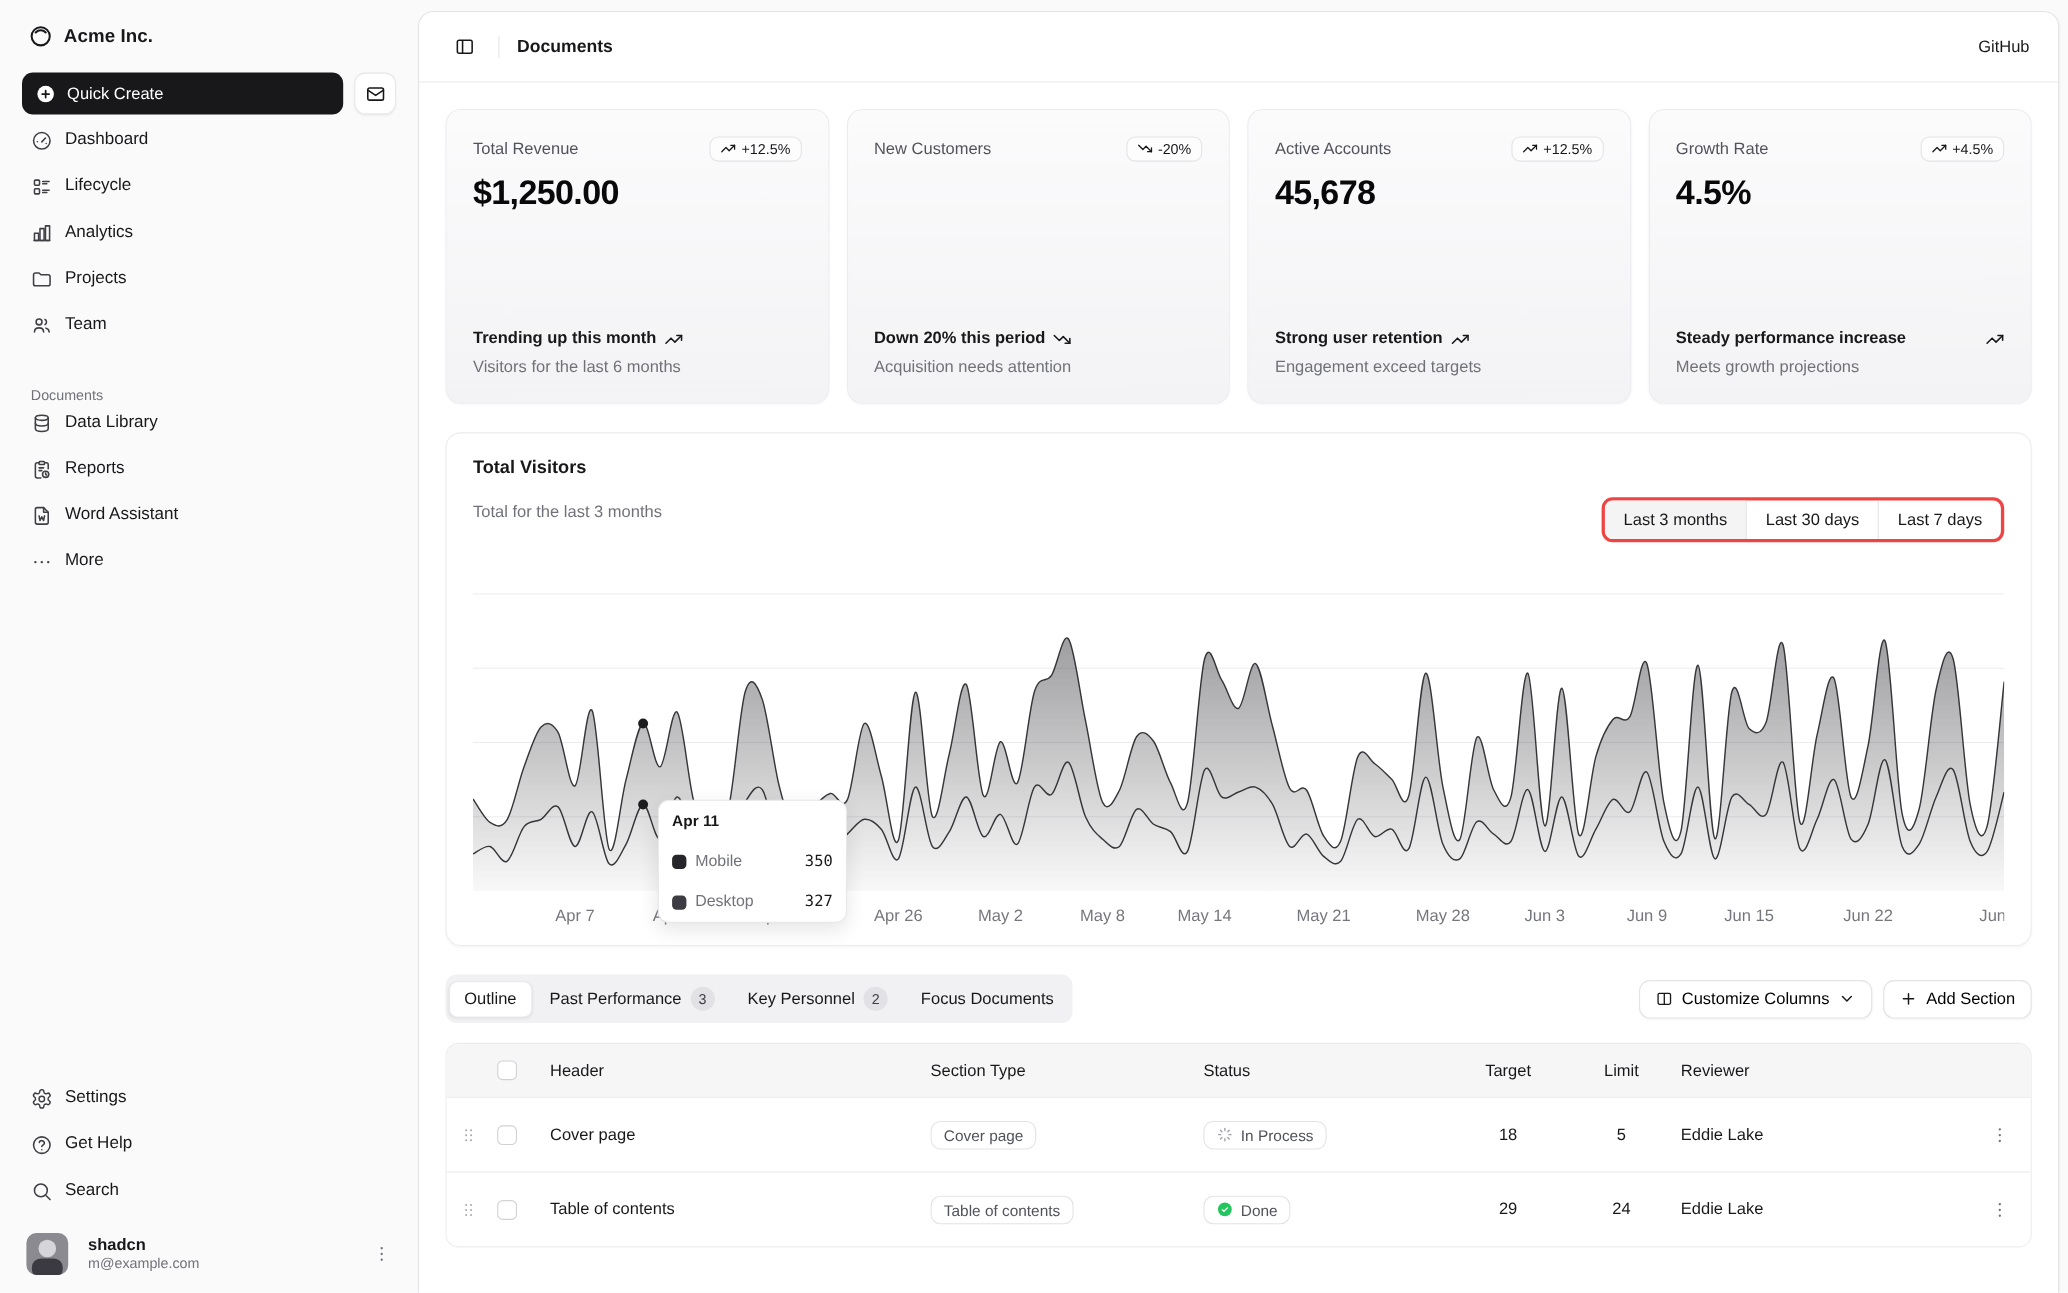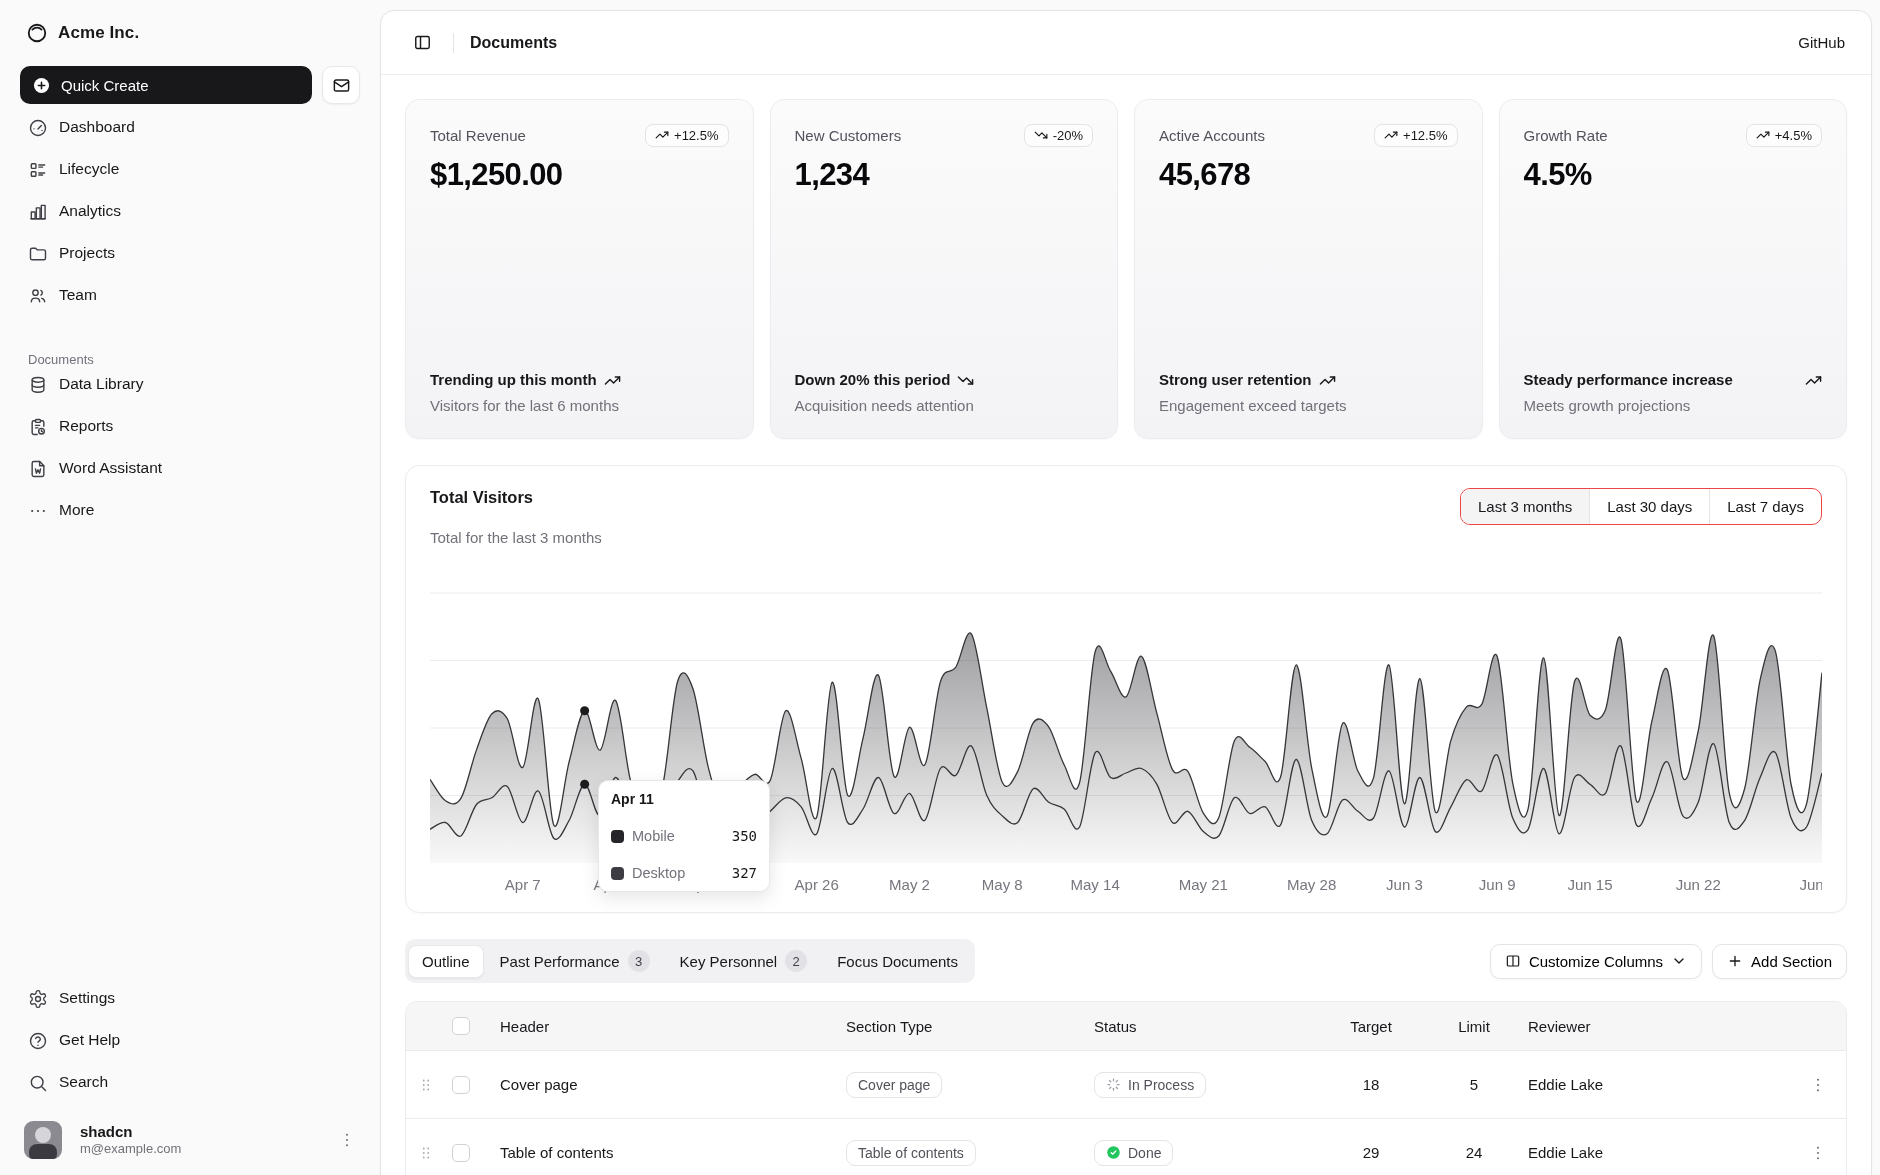--- a/index.html
+++ b/index.html
@@ -39,21 +39,21 @@
   .tb-toggle { width:30px; height:30px; border:none; background:transparent; border-radius:7px; display:flex;
     align-items:center; justify-content:center; cursor:pointer; }
   .tb-toggle svg { width:19px; height:19px; }
   .tb-divider { width:1px; height:20px; background:#e4e4e7; margin:0 16px; }
   .tb-title { font-size:16px; font-weight:600; }
   .tb-right { margin-left:auto; font-size:15px; font-weight:500; cursor:pointer; }
   .content { padding:24px; }
 
   
   .stats { display:grid; grid-template-columns:repeat(4,1fr); gap:16px; }
-  .stat-card { border:1px solid #ececf0; border-radius:14px; padding:24px; height:340px;
+  .stat-card { border:1px solid #ececf0; border-radius:14px; padding:24px; height:268px;
     background:linear-gradient(to top, #f3f3f5, #fbfbfc); display:flex; flex-direction:column;
     box-shadow:0 1px 2px rgba(0,0,0,.03); }
   .stat-top { display:flex; align-items:flex-start; justify-content:space-between; }
   .stat-label { font-size:15px; color:#52525b; padding-top:3px; }
   .badge { display:inline-flex; align-items:flex-start; gap:5px; border:1px solid #e4e4e7; border-radius:8px;
     background:rgba(255,255,255,.5); padding:3px 9px; font-size:13px; color:#18181b; }
   .badge svg { width:14px; height:14px; }
   .stat-value { font-size:31px; font-weight:650; letter-spacing:-.6px; margin-top:10px; color:#09090b; }
   .stat-foot { margin-top:auto; }
   .stat-line1 { font-size:15px; font-weight:600; display:flex; align-items:center; gap:7px; line-height:1.45; position:relative; }
@@ -61,21 +61,21 @@
   .stat-card:nth-child(4) .stat-line1 { display:block; padding-right:24px; }
   .stat-card:nth-child(4) .stat-line1 svg { position:absolute; right:0; top:3px; }
   .stat-line2 { font-size:15px; color:#71717a; margin-top:6px; }
 
   
   .chart-card { margin-top:26px; border:1px solid #ececf0; border-radius:14px; padding:22px 24px 14px 24px;
     box-shadow:0 1px 2px rgba(0,0,0,.03); }
   .chart-head { display:flex; align-items:flex-start; justify-content:space-between; }
   .chart-title { font-size:16.5px; font-weight:650; }
   .chart-sub { font-size:15px; color:#71717a; margin-top:22px; }
-  .range-group { display:flex; border:1px solid #ef4444; border-radius:10px; overflow:hidden; background:#fff; }
+  .range-group { display:flex; border:3px solid #ef4444; border-radius:10px; overflow:hidden; background:#fff;margin-top:36px; }
   .range-opt { padding:9px 17px; font-size:15px; border:none; background:transparent; cursor:pointer;
     border-left:1px solid #e4e4e7; color:#18181b; font-family:inherit; }
   .range-opt:first-child { border-left:none; }
   .range-opt.active { background:#f4f4f5; }
   .chart-plot { position:relative; margin-top:22px; }
   .chart-plot svg { display:block; }
   .tooltip { position:absolute; left:168px; top:212px; width:172px; background:#fff; border:1px solid #e7e7ea;
     border-radius:10px; box-shadow:0 6px 18px rgba(0,0,0,.10); padding:10px 12px; z-index:3; }
   .tt-title { font-size:14px; font-weight:600; margin-bottom:7px; }
   .tt-row { display:flex; align-items:center; gap:8px; font-size:14.5px; color:#71717a; margin-top:21px; }
@@ -312,21 +312,20 @@
           <div class="stat-top">
             <span class="stat-label">New Customers</span>
             <span class="badge">
               <svg viewBox="0 0 24 24" fill="none" stroke="#18181b" stroke-width="2" stroke-linecap="round" stroke-linejoin="round">
                   <path d="M22 17 13.5 8.5 8.5 13.5 2 7"></path>
                   <path d="M16 17h6v-6"></path>
                 </svg>
               <span>-20%</span>
             </span>
           </div>
-          <div class="stat-value">1,234</div>
           <div class="stat-foot">
             <div class="stat-line1">
               <span>Down 20% this period</span>
               <svg viewBox="0 0 24 24" fill="none" stroke="#18181b" stroke-width="2" stroke-linecap="round" stroke-linejoin="round">
                   <path d="M22 17 13.5 8.5 8.5 13.5 2 7"></path>
                   <path d="M16 17h6v-6"></path>
                 </svg>
             </div>
             <div class="stat-line2">Acquisition needs attention</div>
           </div>

